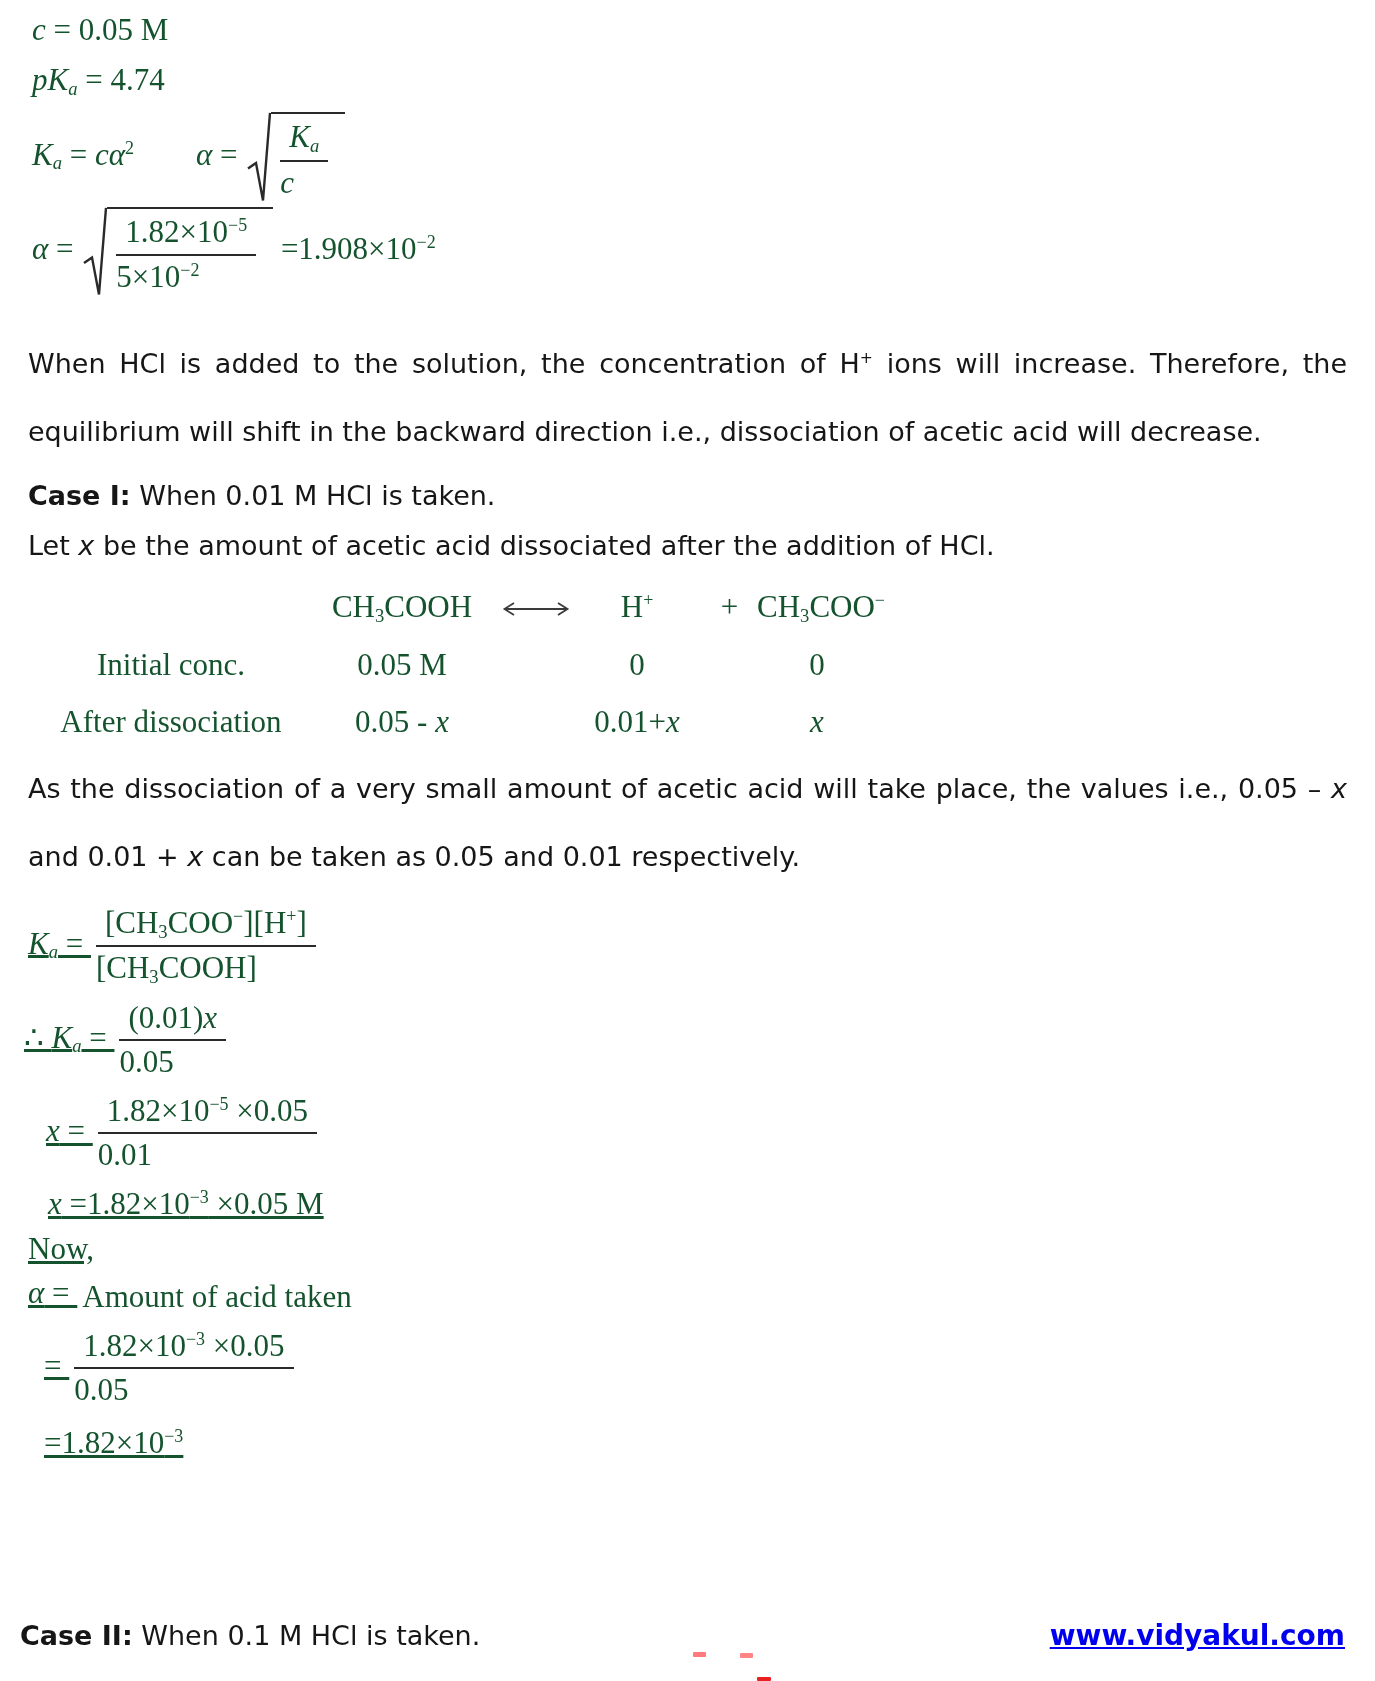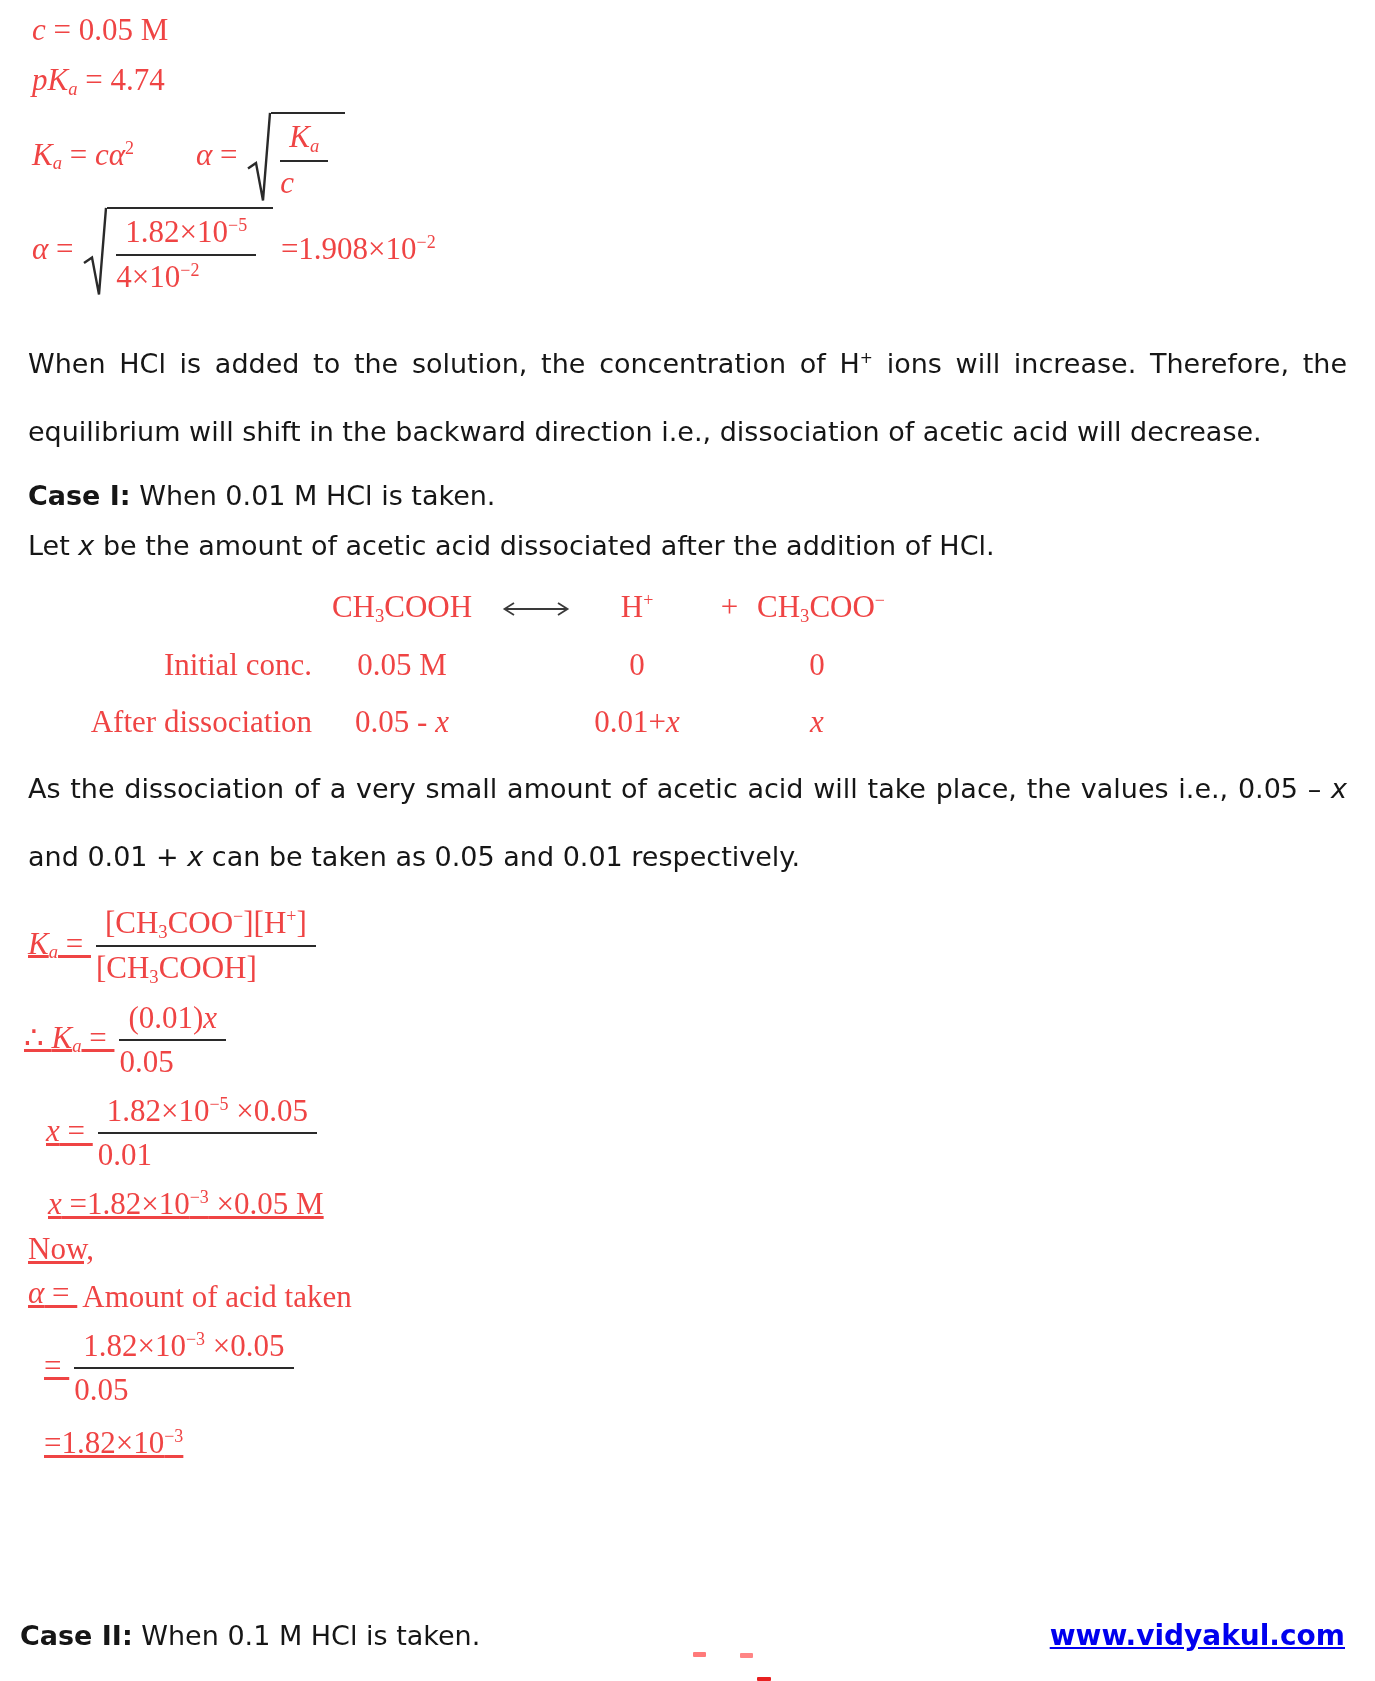--- a/index.html
+++ b/index.html
@@ -6,21 +6,21 @@
   body{
     width:1375px;height:1681px;position:relative;overflow:hidden;
     background:#ffffff;color:#111;
     font-family:"DejaVu Sans","Liberation Sans",sans-serif;
   }
   .content{padding:10px 28px 0 28px;}
 
   
   .math{
     font-family:"Liberation Serif","DejaVu Serif",serif;
-    font-size:31px;color:#ef4444;line-height:1.18;
+    font-size:31px;color:#14532d;line-height:1.18;
     white-space:nowrap;
   }
   .line{display:block;}
   .it{font-style:italic;}
   .bd{font-weight:bold;text-align:right;}
   .sup{font-size:.58em;vertical-align:.62em;}
   .sb{font-size:.6em;vertical-align:-.25em;}
   .sp{display:inline-block;}
   .frac{display:inline-flex;flex-direction:column;align-items:flex-start;
         vertical-align:middle;text-align:center;margin:0 5px;}
@@ -47,21 +47,21 @@
   .f6{margin-top:4px;}
 
   
   .icetable{
     display:grid;
     grid-template-columns:282px 180px 80px 130px 55px 120px;
     align-items:center;row-gap:20px;
     margin:20px 0 10px 2px;
   }
   .icetable .cell{text-align:center;}
-  .icetable .lbl{text-align:right;}
+  .icetable .lbl{text-align:center;}
 
   
   .blockB{padding-left:0;text-decoration:underline;}
   .blockB .line{margin-bottom:12px;}
 
   
   .footer{
     position:absolute;left:20px;right:30px;top:1614px;
     display:flex;justify-content:space-between;align-items:baseline;
   }
@@ -85,21 +85,21 @@
     <div class="line f5"><span class="it">K</span><span class="sb it">a</span><span> = </span><span class="it">c</span><span class="it">α</span><span class="sup">2</span><span class="sp" style="width: 62px;"></span><span class="it">α</span><span> = </span><span class="sqrt"><svg viewBox="0 0 24 100" preserveAspectRatio="none">
             <path d="M1 62 L9 56 L16 97 L23 1" fill="none" stroke="#2a2a2a" stroke-width="2.4" vector-effect="non-scaling-stroke" stroke-linejoin="miter"></path>
           </svg><span class="radicand"><span class="frac">
               <span class="num"><span class="it">K</span><span class="sb it">a</span></span>
               <span class="den"><span class="it">c</span></span>
             </span></span></span></div>
     <div class="line f6"><span class="it">α</span><span> = </span><span class="sqrt"><svg viewBox="0 0 24 100" preserveAspectRatio="none">
             <path d="M1 62 L9 56 L16 97 L23 1" fill="none" stroke="#2a2a2a" stroke-width="2.4" vector-effect="non-scaling-stroke" stroke-linejoin="miter"></path>
           </svg><span class="radicand"><span class="frac">
               <span class="num"><span>1.82×10</span><span class="sup">−5</span></span>
-              <span class="den"><span>4×10</span><span class="sup">−2</span></span>
+              <span class="den"><span>5×10</span><span class="sup">−2</span></span>
             </span></span></span><span> =1.908×10</span><span class="sup">−2</span></div>
   </div>
 
   <p class="para" style="margin-top:10px;"><span>When HCl is added to the solution, the concentration of H</span><span class="sup">+</span><span> ions will increase. Therefore, the equilibrium will shift in the backward direction i.e., dissociation of acetic acid will decrease.</span></p>
 
   <p class="caseline" style="margin-top:8px;"><span class="bd">Case I:</span><span> When 0.01 M HCl is taken.</span></p>
 
   <p class="caseline" style="margin-top:6px;"><span>Let </span><span class="it">x</span><span> be the amount of acetic acid dissociated after the addition of HCl.</span></p>
 
   <div class="icetable math">

